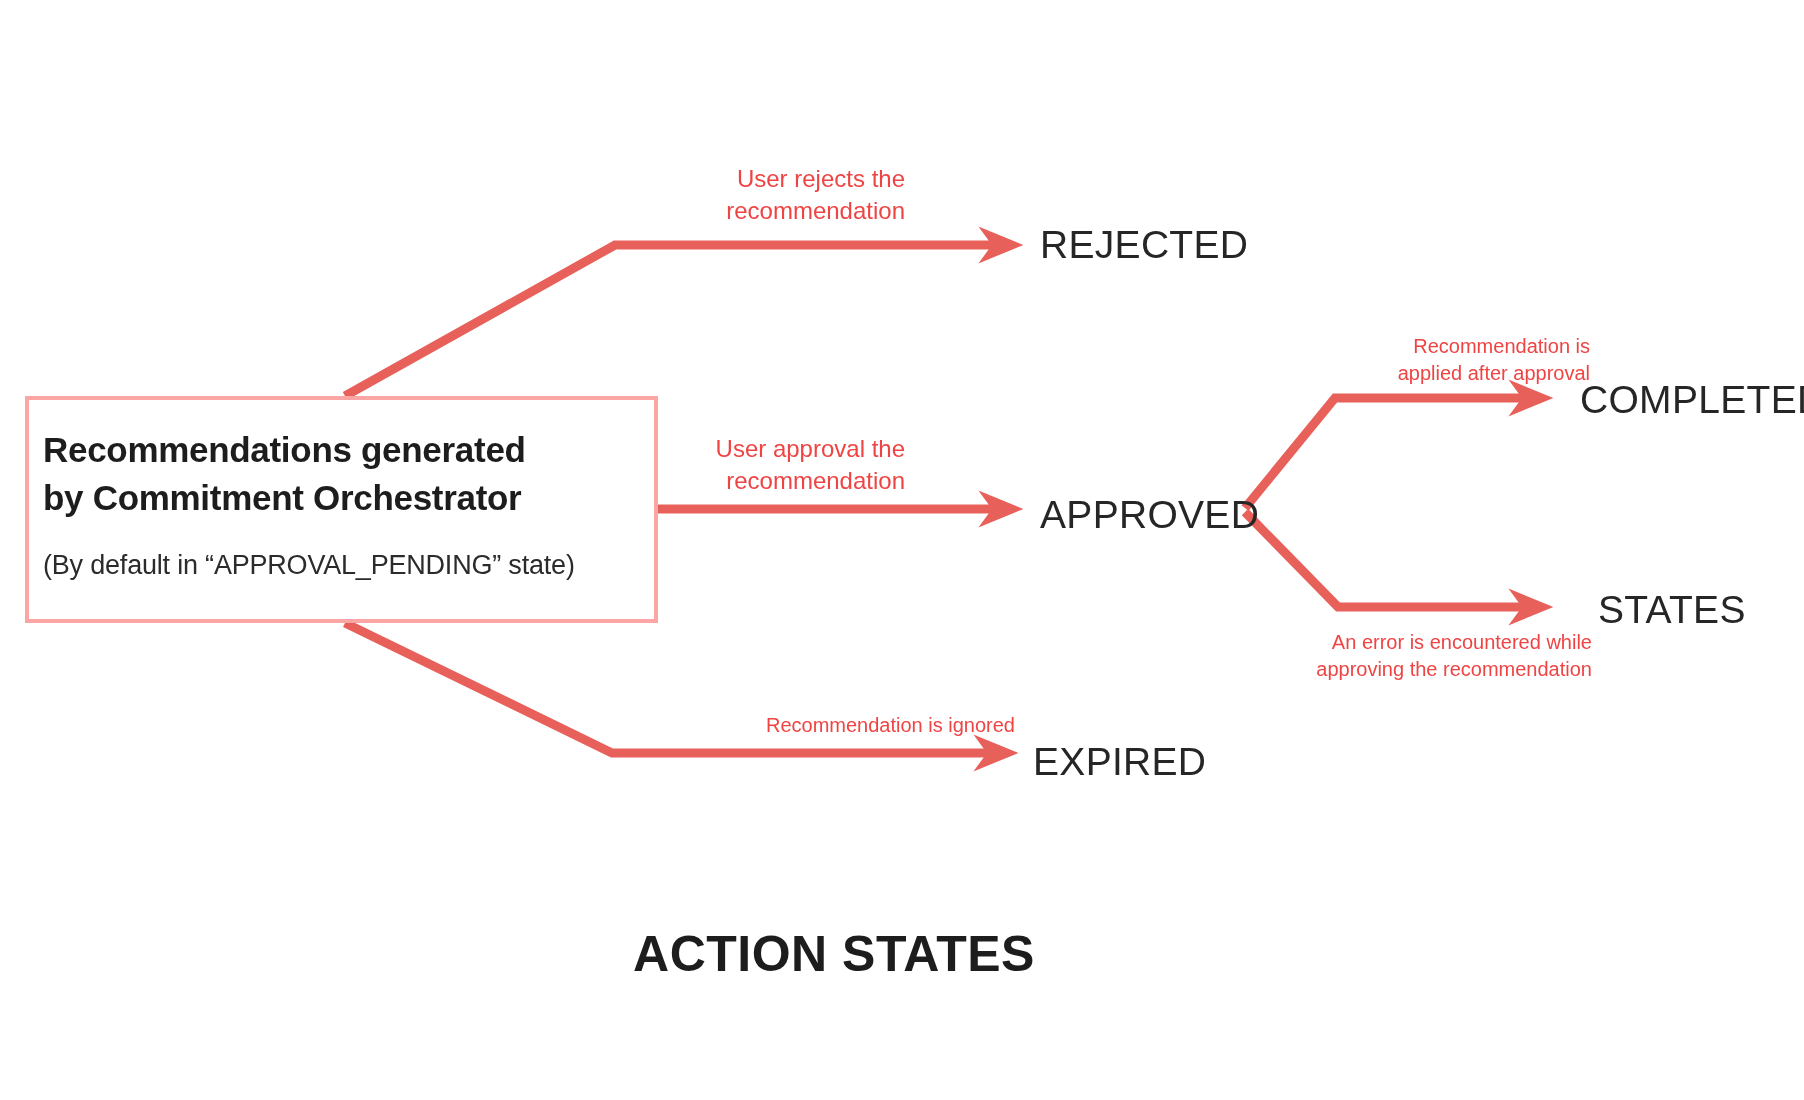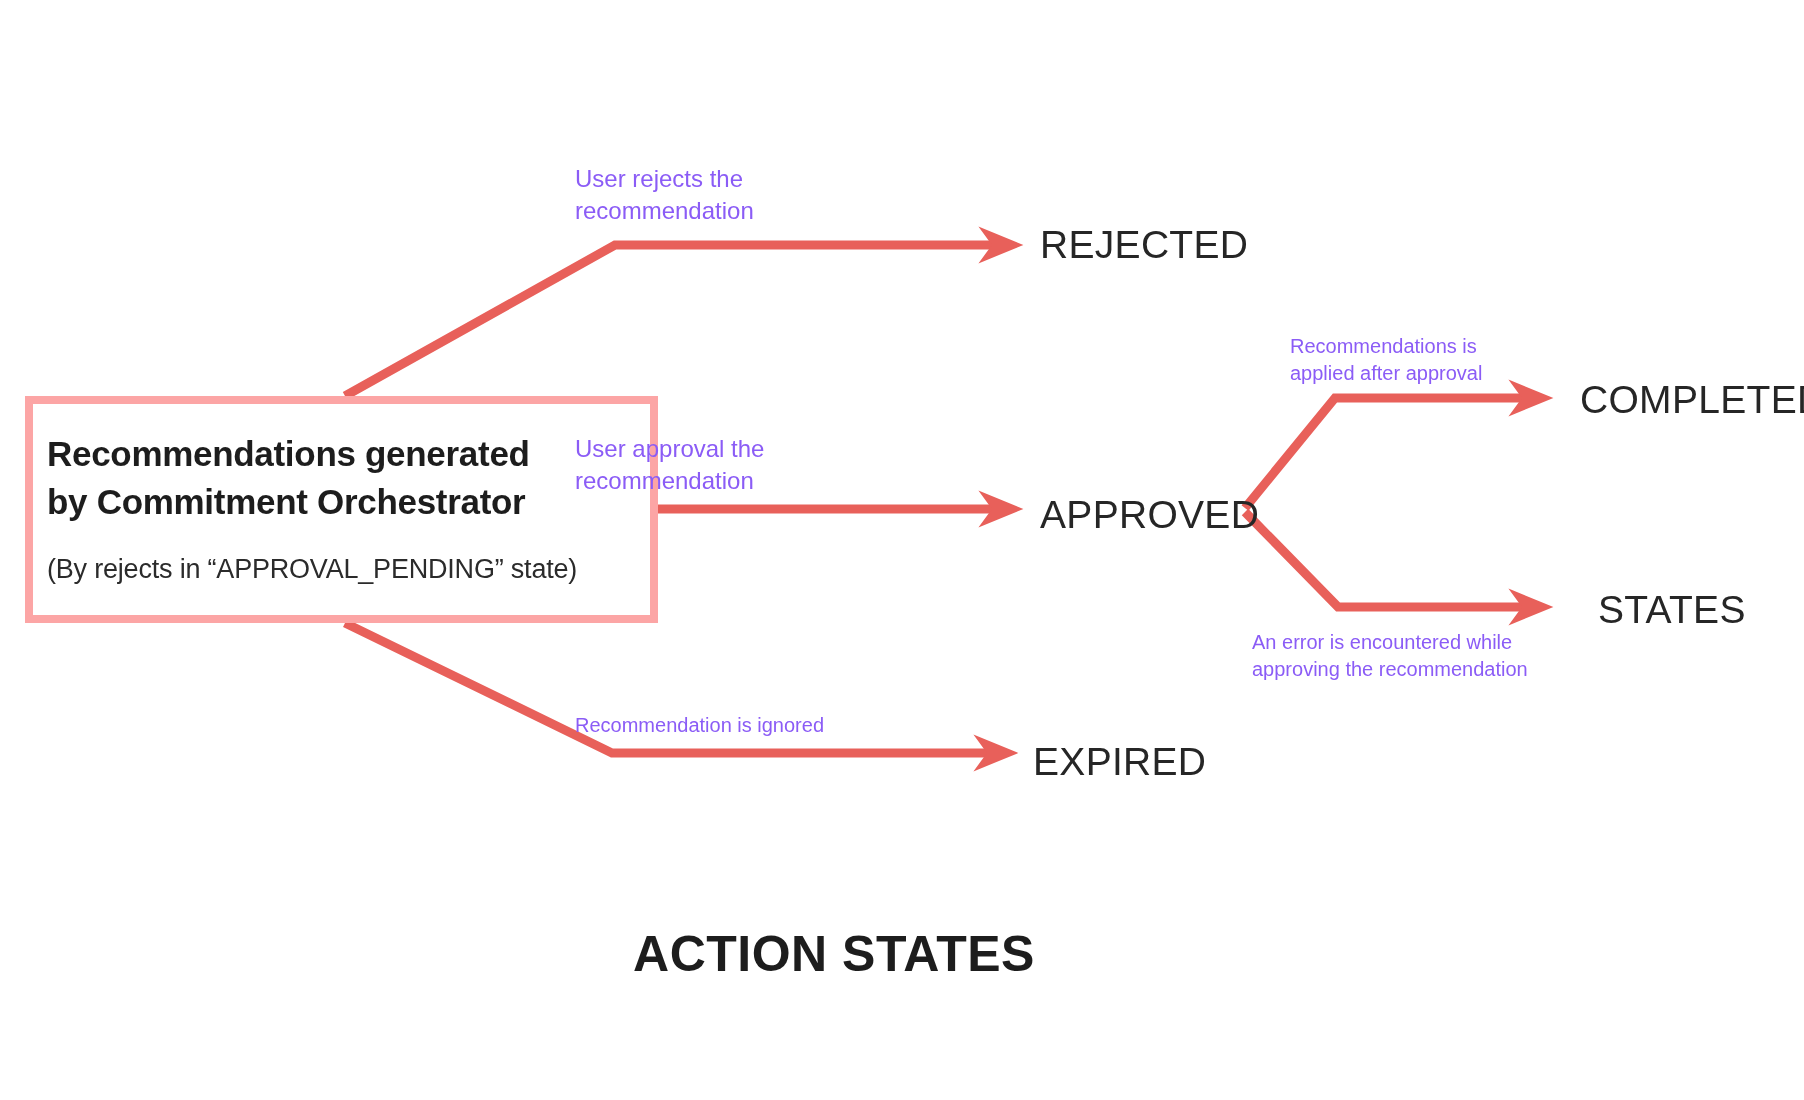--- a/index.html
+++ b/index.html
@@ -28,21 +28,21 @@
   }
 
   
   .source-box {
     position: absolute;
     left: 25px;
     top: 396px;
     width: 633px;
     height: 227px;
     box-sizing: border-box;
-    border: 8px solid #fca5a5;
+    border: 4px solid #fca5a5;
     background: #ffffff;
     padding: 26px 14px 0 14px;
   }
   .source-title {
     font-size: 35px;
     font-weight: bold;
     color: #1d1d1d;
     line-height: 1.38;
     letter-spacing: -0.3px;
     white-space: pre-line;
@@ -52,22 +52,22 @@
     font-size: 27px;
     font-weight: normal;
     color: #2b2b2b;
     letter-spacing: -0.2px;
     line-height: 1.25;
   }
 
   
   .edge-label {
     position: absolute;
-    color: #8b5cf6;
-    text-align: left;
+    color: #ef4444;
+    text-align: right;
     line-height: 1.33;
     white-space: pre-line;
     font-weight: normal;
   }
   .lbl-rejected  { left: 575px;  top: 163px; width: 330px; font-size: 24px; }
   .lbl-approved  { left: 575px;  top: 433px; width: 330px; font-size: 24px; }
   .lbl-expired   { left: 575px;  top: 712px; width: 440px; font-size: 20px; }
   .lbl-completed { left: 1290px; top: 333px; width: 300px; font-size: 20px; }
   .lbl-error     { left: 1252px; top: 629px; width: 340px; font-size: 20px; }
 
@@ -118,29 +118,29 @@
     <path d="M 345,623 L 612,753 L 995,753" fill="none" stroke="#e8605a" stroke-width="9" stroke-linejoin="miter" stroke-linecap="butt" marker-end="url(#arrowhead)"></path>
 
     <path d="M 1245,508 L 1335,398 L 1530,398" fill="none" stroke="#e8605a" stroke-width="9" stroke-linejoin="miter" stroke-linecap="butt" marker-end="url(#arrowhead)"></path>
 
     <path d="M 1245,512 L 1338,607 L 1530,607" fill="none" stroke="#e8605a" stroke-width="9" stroke-linejoin="miter" stroke-linecap="butt" marker-end="url(#arrowhead)"></path>
   </svg>
 
   <div class="source-box">
     <div class="source-title">Recommendations generated
 by Commitment Orchestrator</div>
-    <div class="source-sub">(By rejects in “APPROVAL_PENDING” state)</div>
+    <div class="source-sub">(By default in “APPROVAL_PENDING” state)</div>
   </div>
 
   <div class="edge-label lbl-rejected">User rejects the
 recommendation</div>
   <div class="edge-label lbl-approved">User approval the
 recommendation</div>
   <div class="edge-label lbl-expired">Recommendation is ignored</div>
-  <div class="edge-label lbl-completed">Recommendations is
+  <div class="edge-label lbl-completed">Recommendation is
 applied after approval</div>
   <div class="edge-label lbl-error">An error is encountered while
 approving the recommendation</div>
 
   <div class="state-label st-approved">APPROVED</div>
   <div class="state-label st-rejected">REJECTED</div>
   <div class="state-label st-expired">EXPIRED</div>
   <div class="state-label st-completed">COMPLETED</div>
   <div class="state-label st-error">STATES</div>
 

